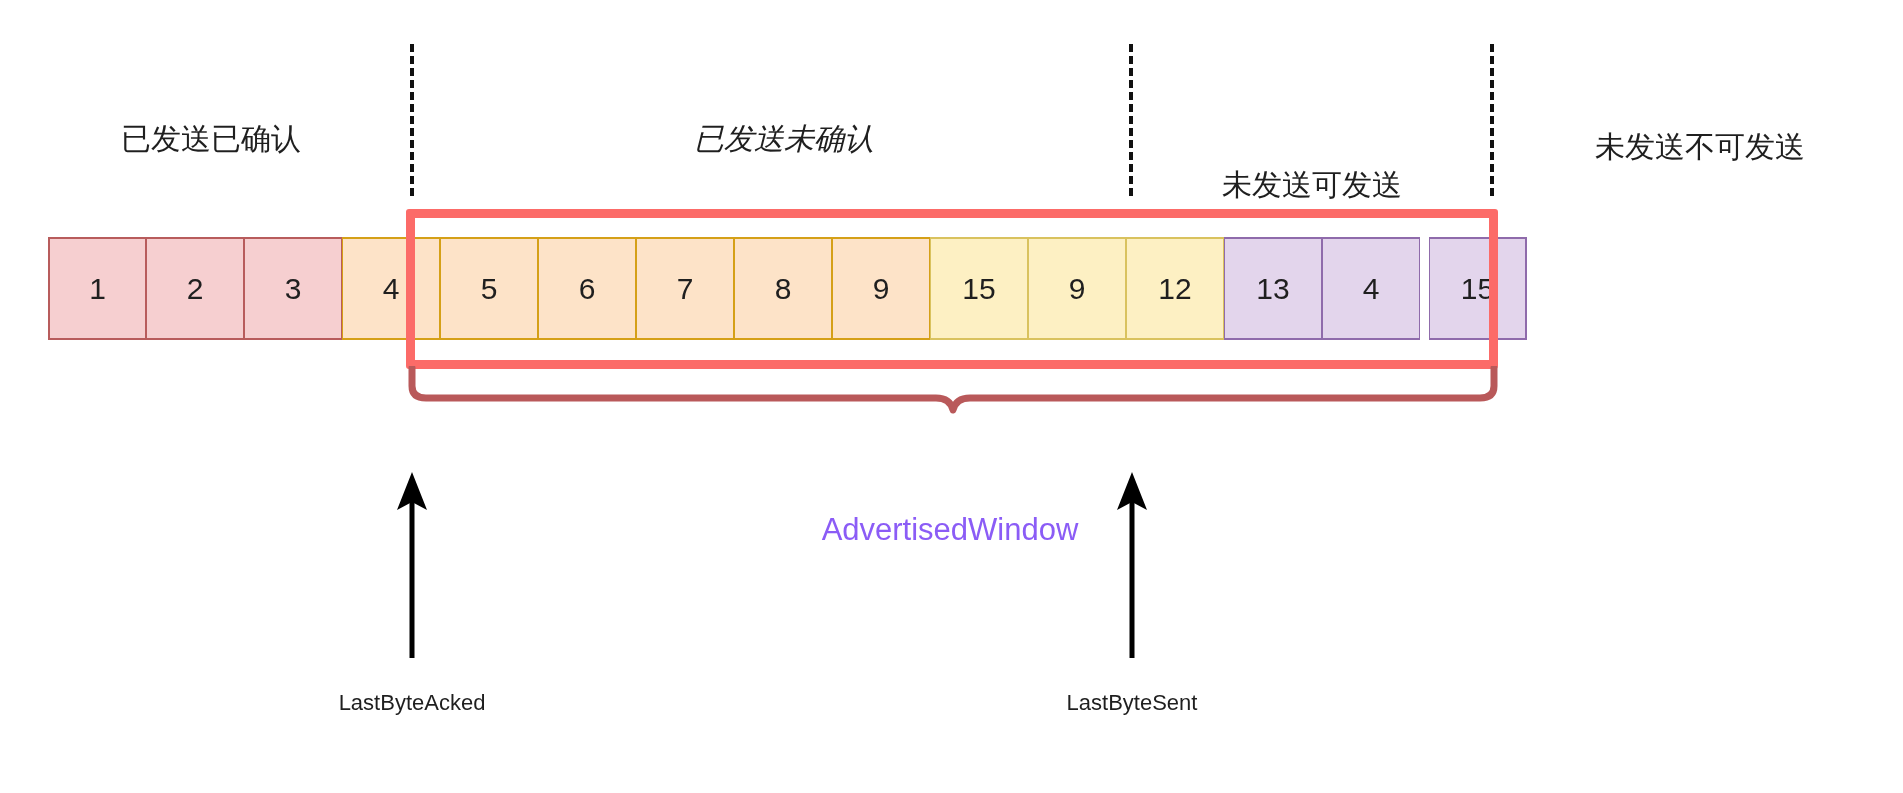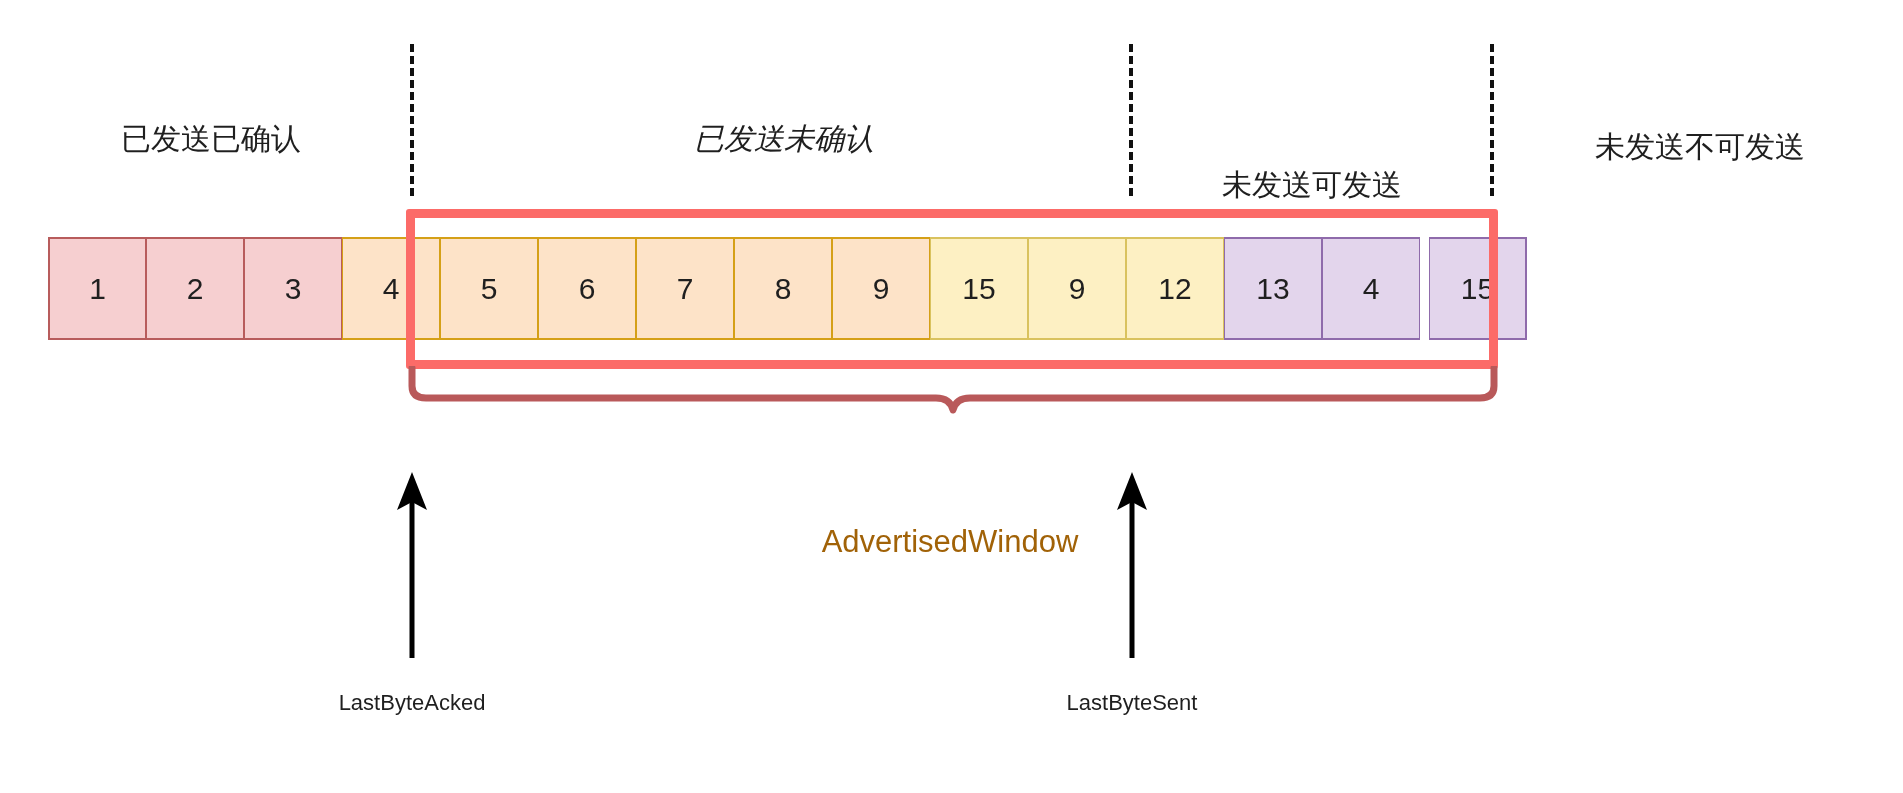--- a/index.html
+++ b/index.html
@@ -97,25 +97,25 @@
     left: 400px;
     top: 366px;
     width: 1105px;
     height: 56px;
   }
   .brace-wrap svg { display: block; }
 
   .window-caption {
     position: absolute;
     left: 660px;
-    top: 524px;
+    top: 512px;
     width: 580px;
     text-align: center;
     font-size: 31px;
-    color: #a16207;
+    color: #8b5cf6;
     white-space: nowrap;
   }
 
   
   .pointer-arrow {
     position: absolute;
     width: 40px;
     height: 190px;
   }
   .pointer-arrow svg { display: block; }

